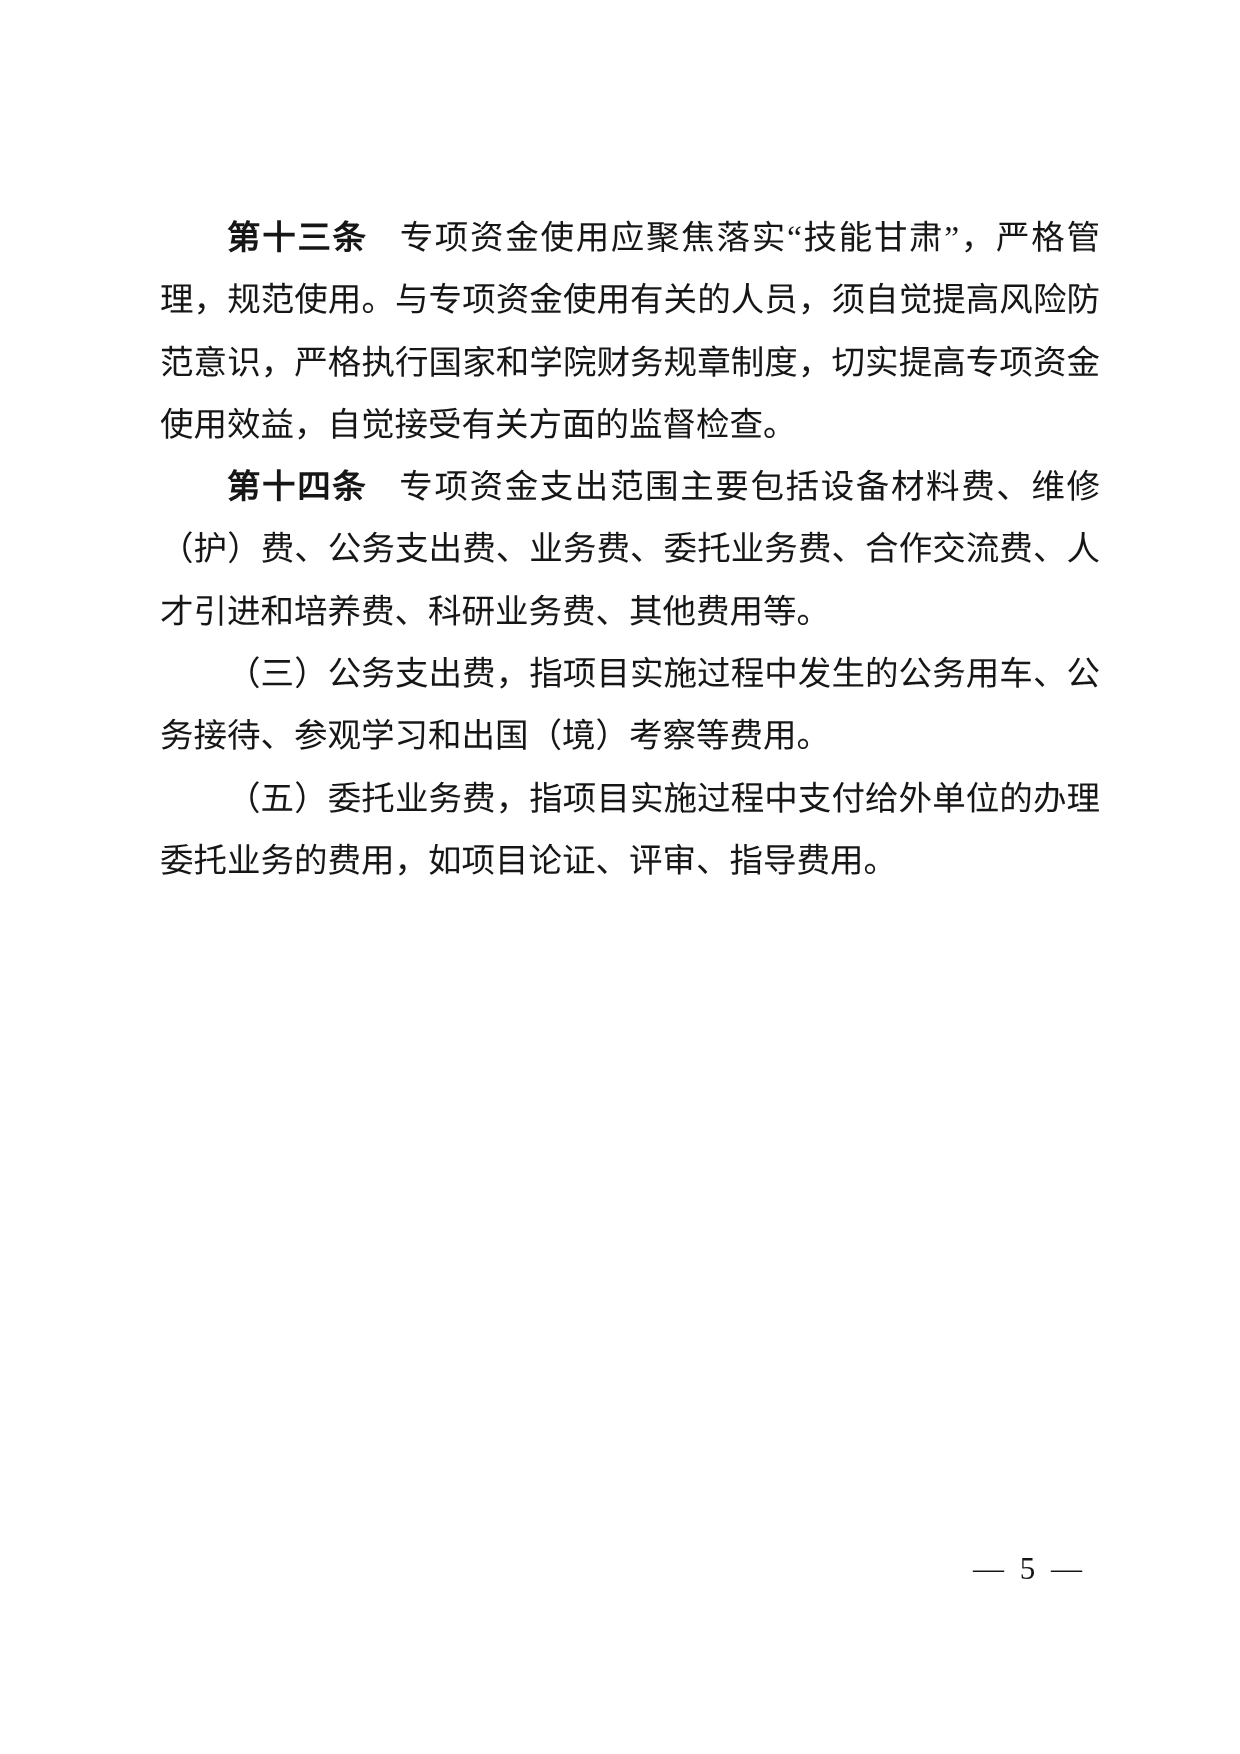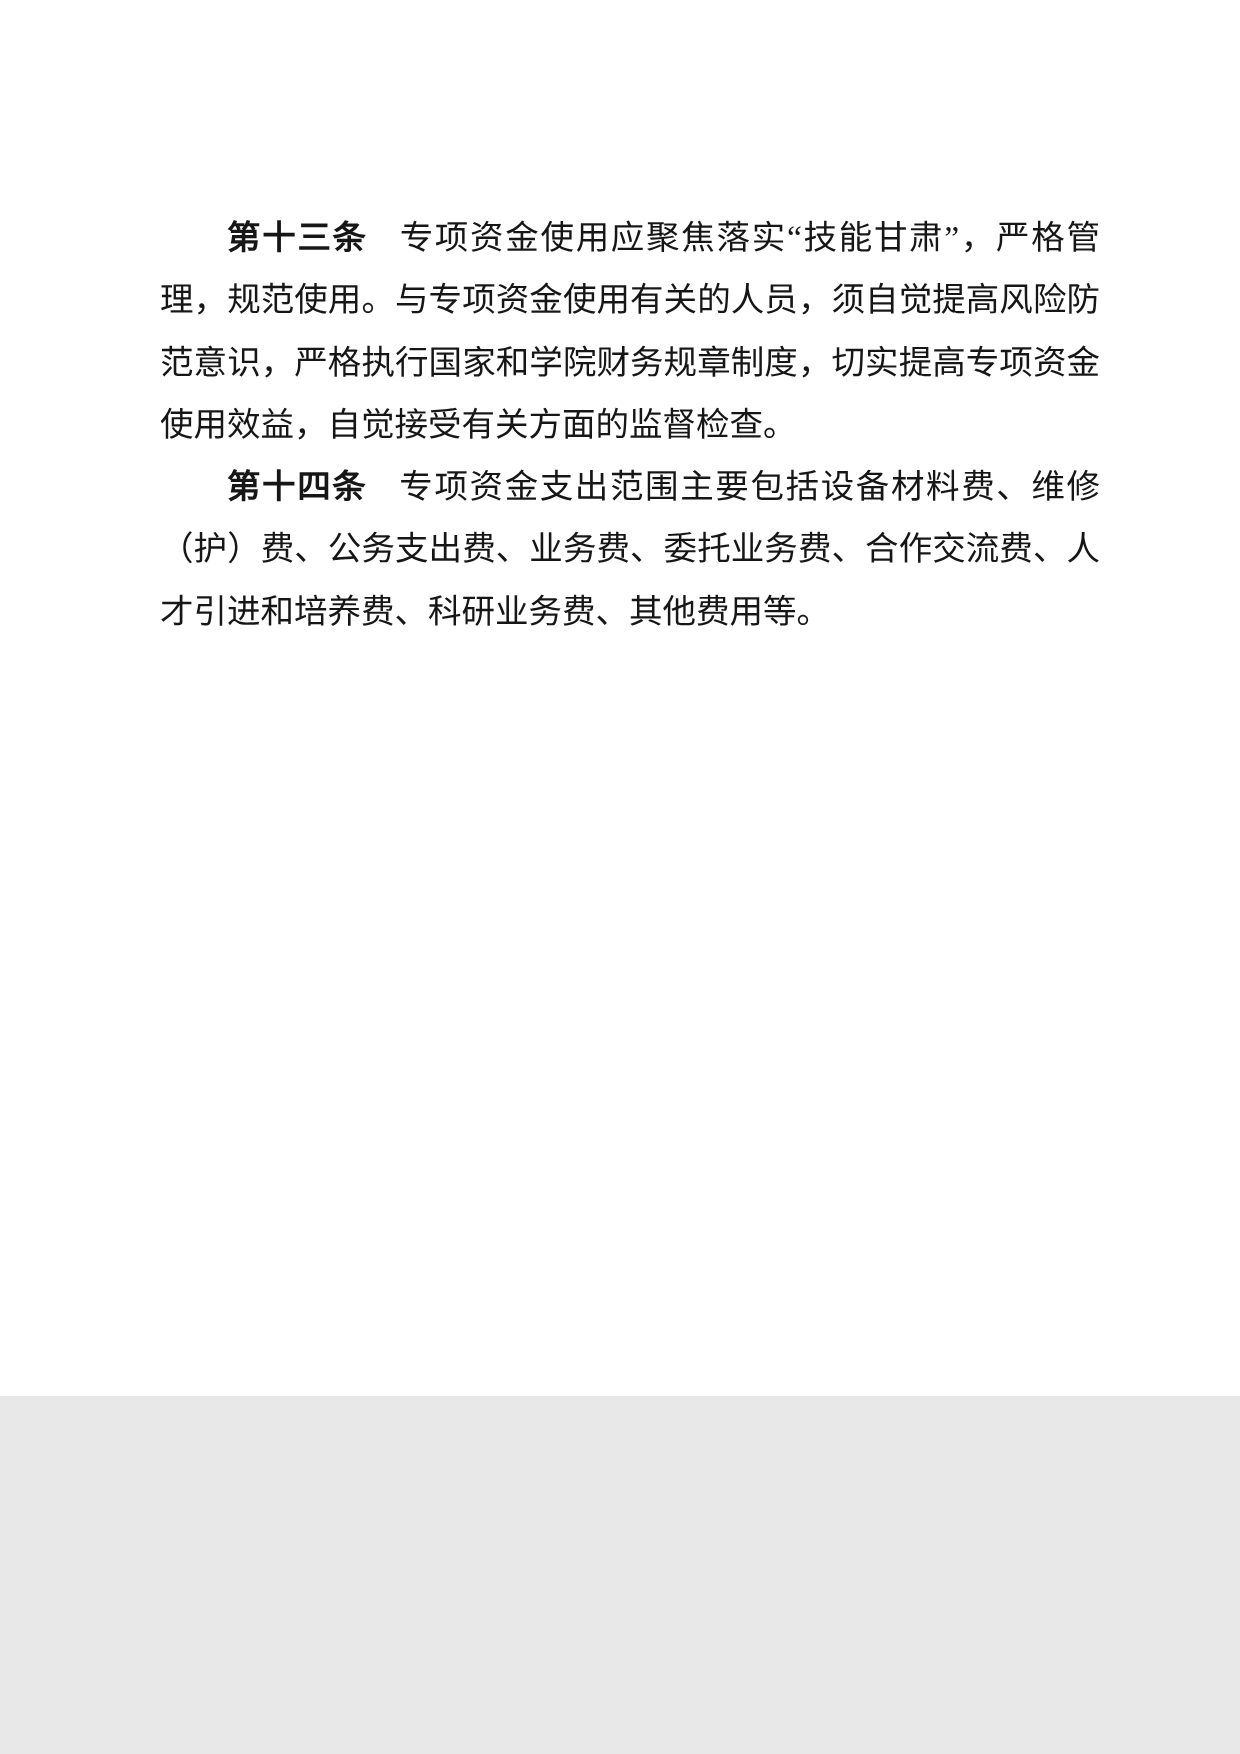--- a/index.html
+++ b/index.html
@@ -4,21 +4,21 @@
 <title>Document Page</title>
 <style>
   html, body {
     margin: 0;
     padding: 0;
     background: #e8e8e8;
   }
   .page {
     position: relative;
     width: 1240px;
-    height: 1396px;
+    height: 1754px;
     margin: 0 auto;
     background: #ffffff;
     box-sizing: border-box;
     padding: 207px 140px 0 160px;
     font-family: "Liberation Serif", "DejaVu Serif", serif;
     color: #161616;
     overflow: hidden;
   }
   .content {
     width: 940px;
@@ -54,18 +54,20 @@
 <body>
 
 <div class="page" style="background: rgb(255, 255, 255); color: rgb(22, 22, 22);">
   <main class="content" id="paragraphs">
     <p class="para"><b class="lead">第十三条</b><span class="text">专项资金使用应聚焦落实“技能甘肃”，严格管理，规范使用。与专项资金使用有关的人员，须自觉提高风险防范意识，严格执行国家和学院财务规章制度，切实提高专项资金使用效益，自觉接受有关方面的监督检查。</span></p>
 
     <p class="para"><b class="lead">第十四条</b><span class="text">专项资金支出范围主要包括设备材料费、维修（护）费、公务支出费、业务费、委托业务费、合作交流费、人才引进和培养费、科研业务费、其他费用等。</span></p>
 
 
 
+    <p class="para"><span class="text">（三）公务支出费，指项目实施过程中发生的公务用车、公务接待、参观学习和出国（境）考察等费用。</span></p>
 
 
+    <p class="para"><span class="text">（五）委托业务费，指项目实施过程中支付给外单位的办理委托业务的费用，如项目论证、评审、指导费用。</span></p>
   </main>
 
   <div class="page-number">— 5 —</div>
 </div>
 
 </body></html>

